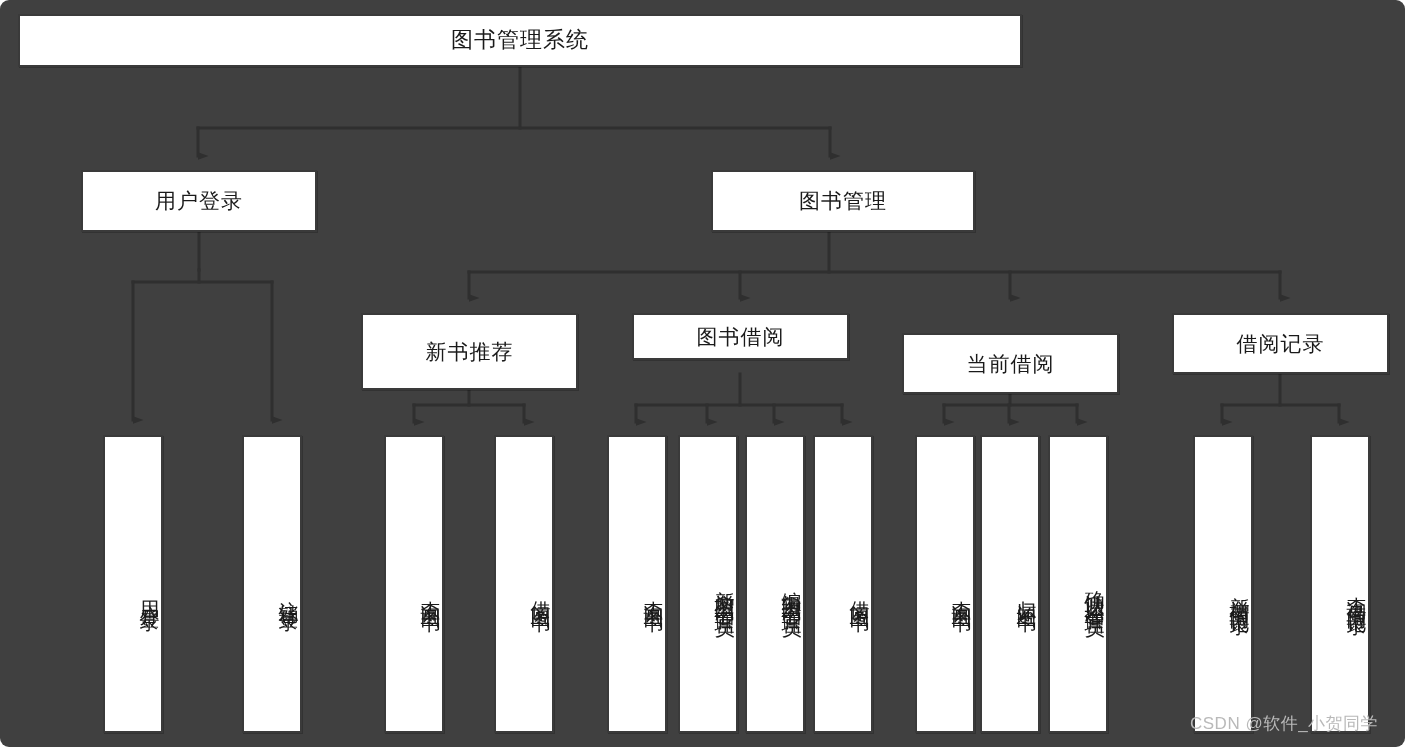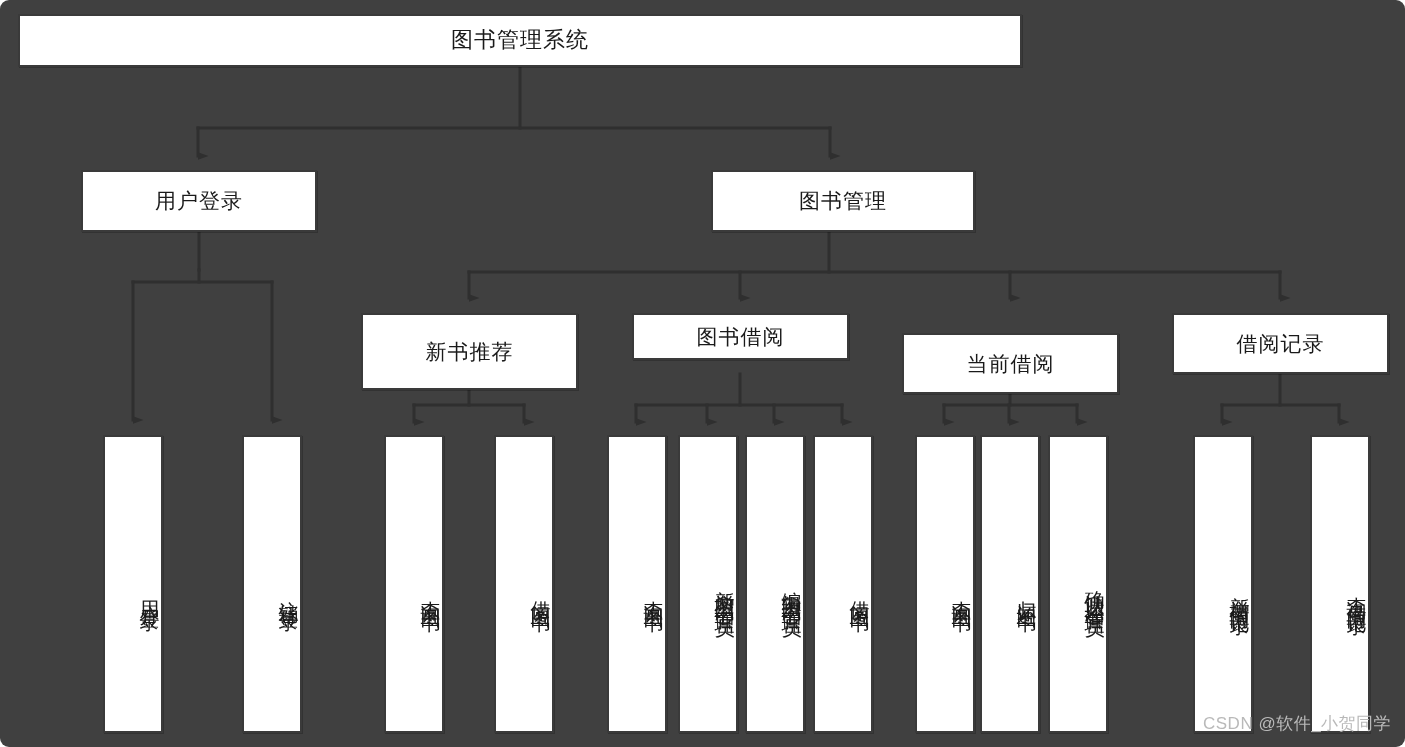--- a/index.html
+++ b/index.html
@@ -61,21 +61,20 @@
     white-space: nowrap;
   }
   .watermark {
     position: absolute;
     left: 1190px;
     top: 712px;
     font-size: 17px;
     color: #b9b9b9;
     white-space: nowrap;
     letter-spacing: 0.5px;
-    margin-left: 13px;
   }
 </style>
 </head>
 <body>
 
 <div id="canvas">
 
   <svg id="wires" viewBox="0 0 1405 747">
     <defs>
       <marker id="arr" markerWidth="9" markerHeight="11" refX="4.5" refY="10.5" orient="auto-start-reverse" markerUnits="userSpaceOnUse">

